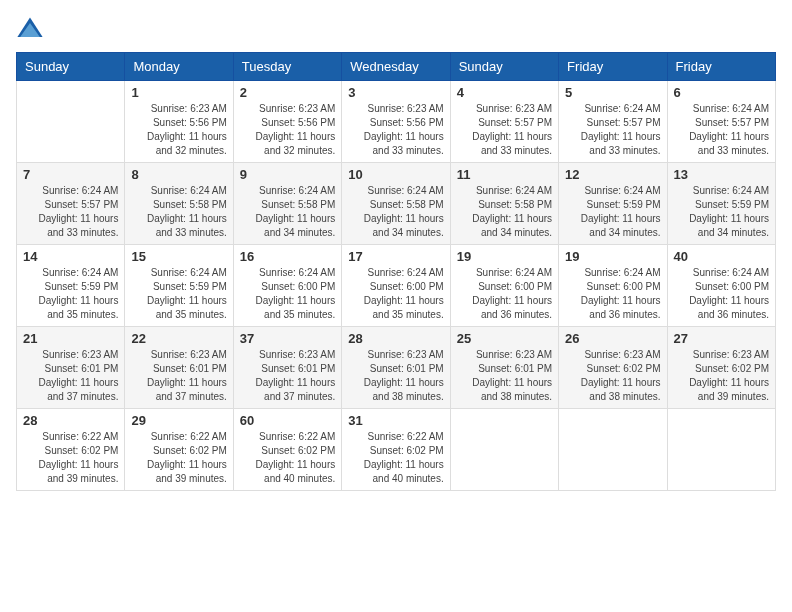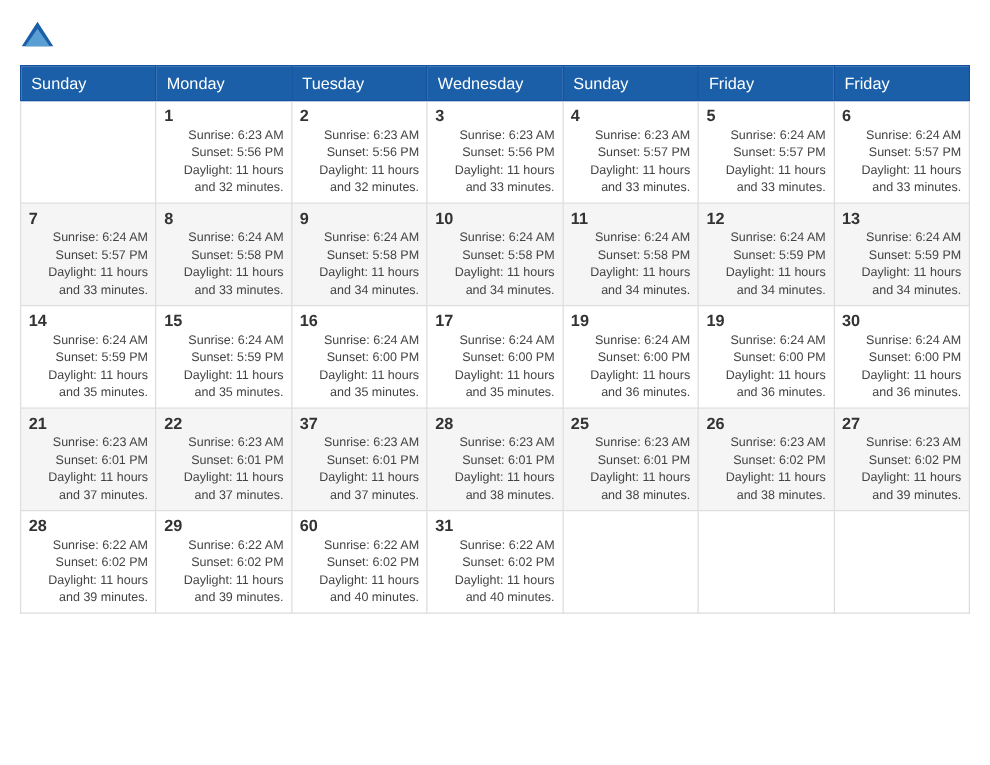--- a/index.html
+++ b/index.html
@@ -245,21 +245,21 @@
 Sunset: 6:00 PM
 Daylight: 11 hours and 36 minutes.</div>
         </td>
         <td>
           <span class="day-number">19</span>
           <div class="day-info" style="white-space: pre-line;">Sunrise: 6:24 AM
 Sunset: 6:00 PM
 Daylight: 11 hours and 36 minutes.</div>
         </td>
         <td>
-          <span class="day-number">30</span>
+          <span class="day-number">40</span>
           <div class="day-info" style="white-space: pre-line;">Sunrise: 6:24 AM
 Sunset: 6:00 PM
 Daylight: 11 hours and 36 minutes.</div>
         </td>
       </tr>
       <tr>
         <td>
           <span class="day-number">21</span>
           <div class="day-info" style="white-space: pre-line;">Sunrise: 6:23 AM
 Sunset: 6:01 PM

